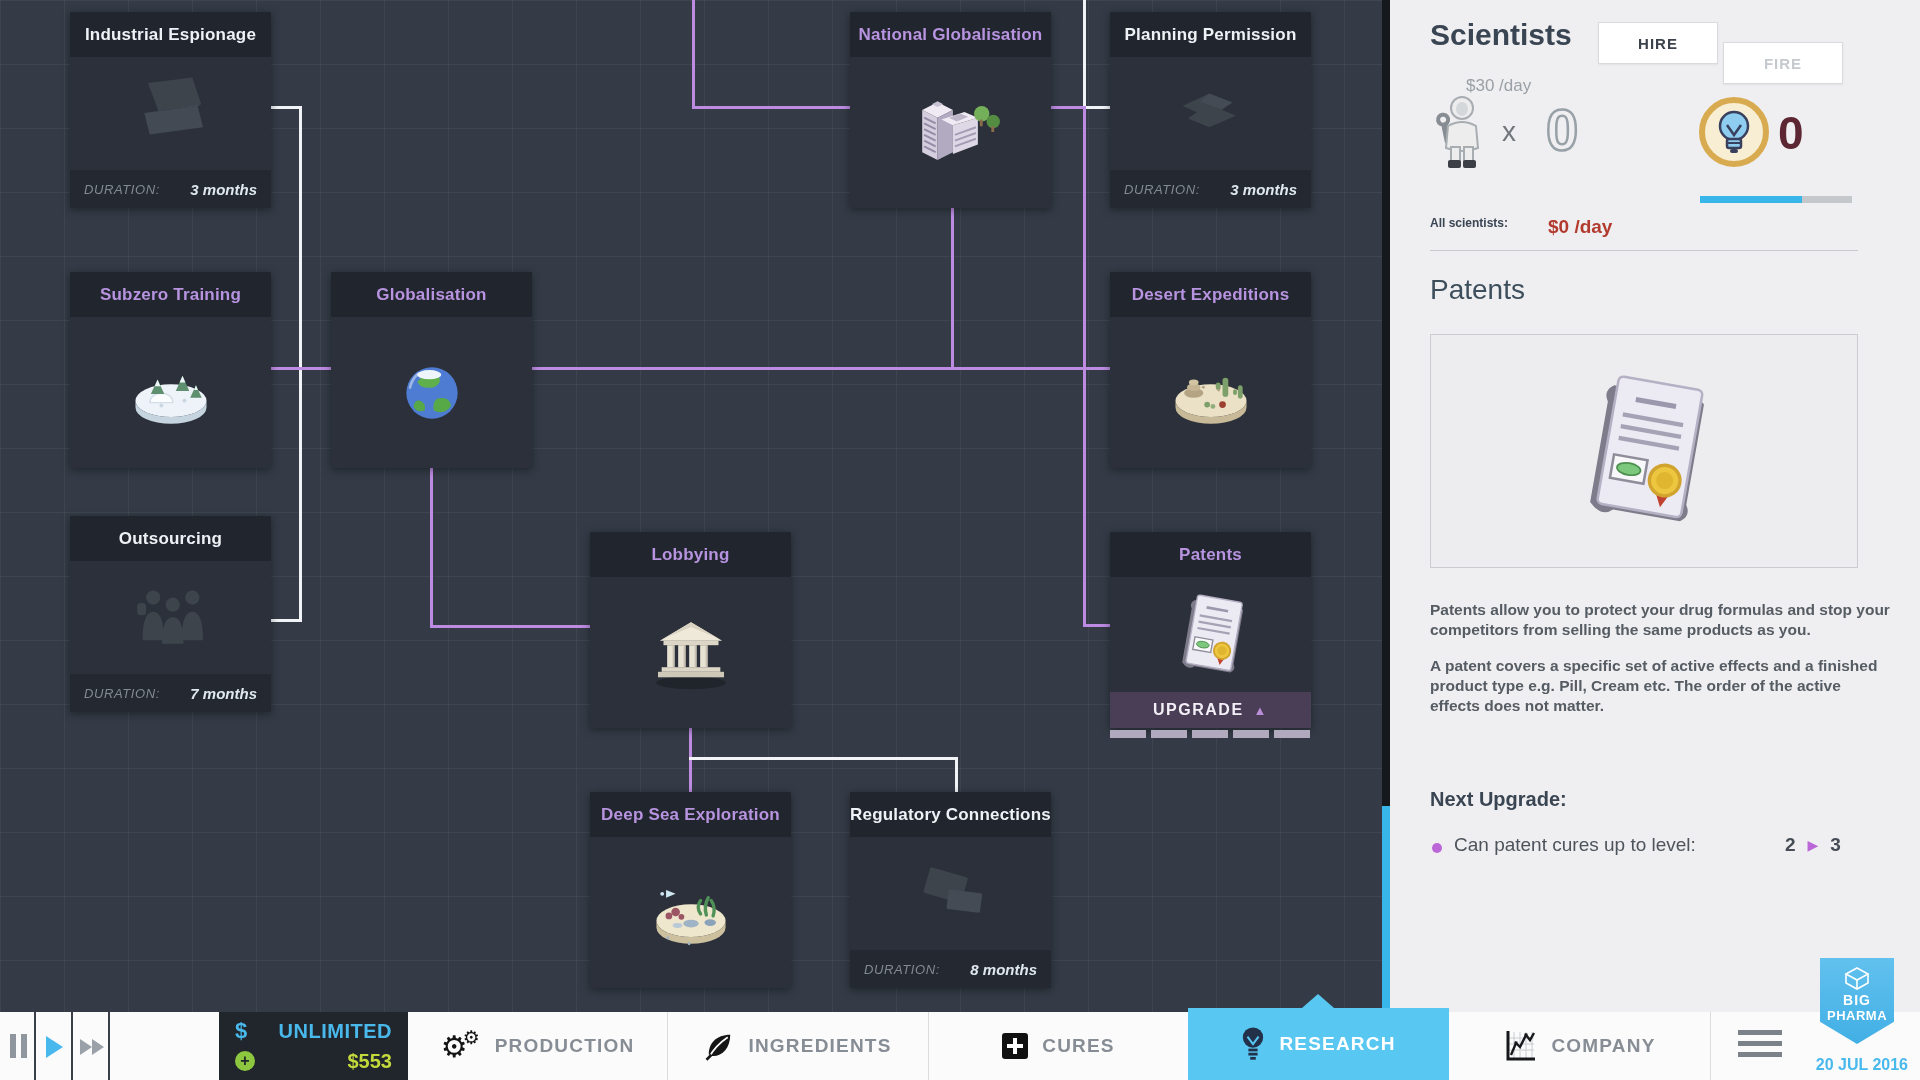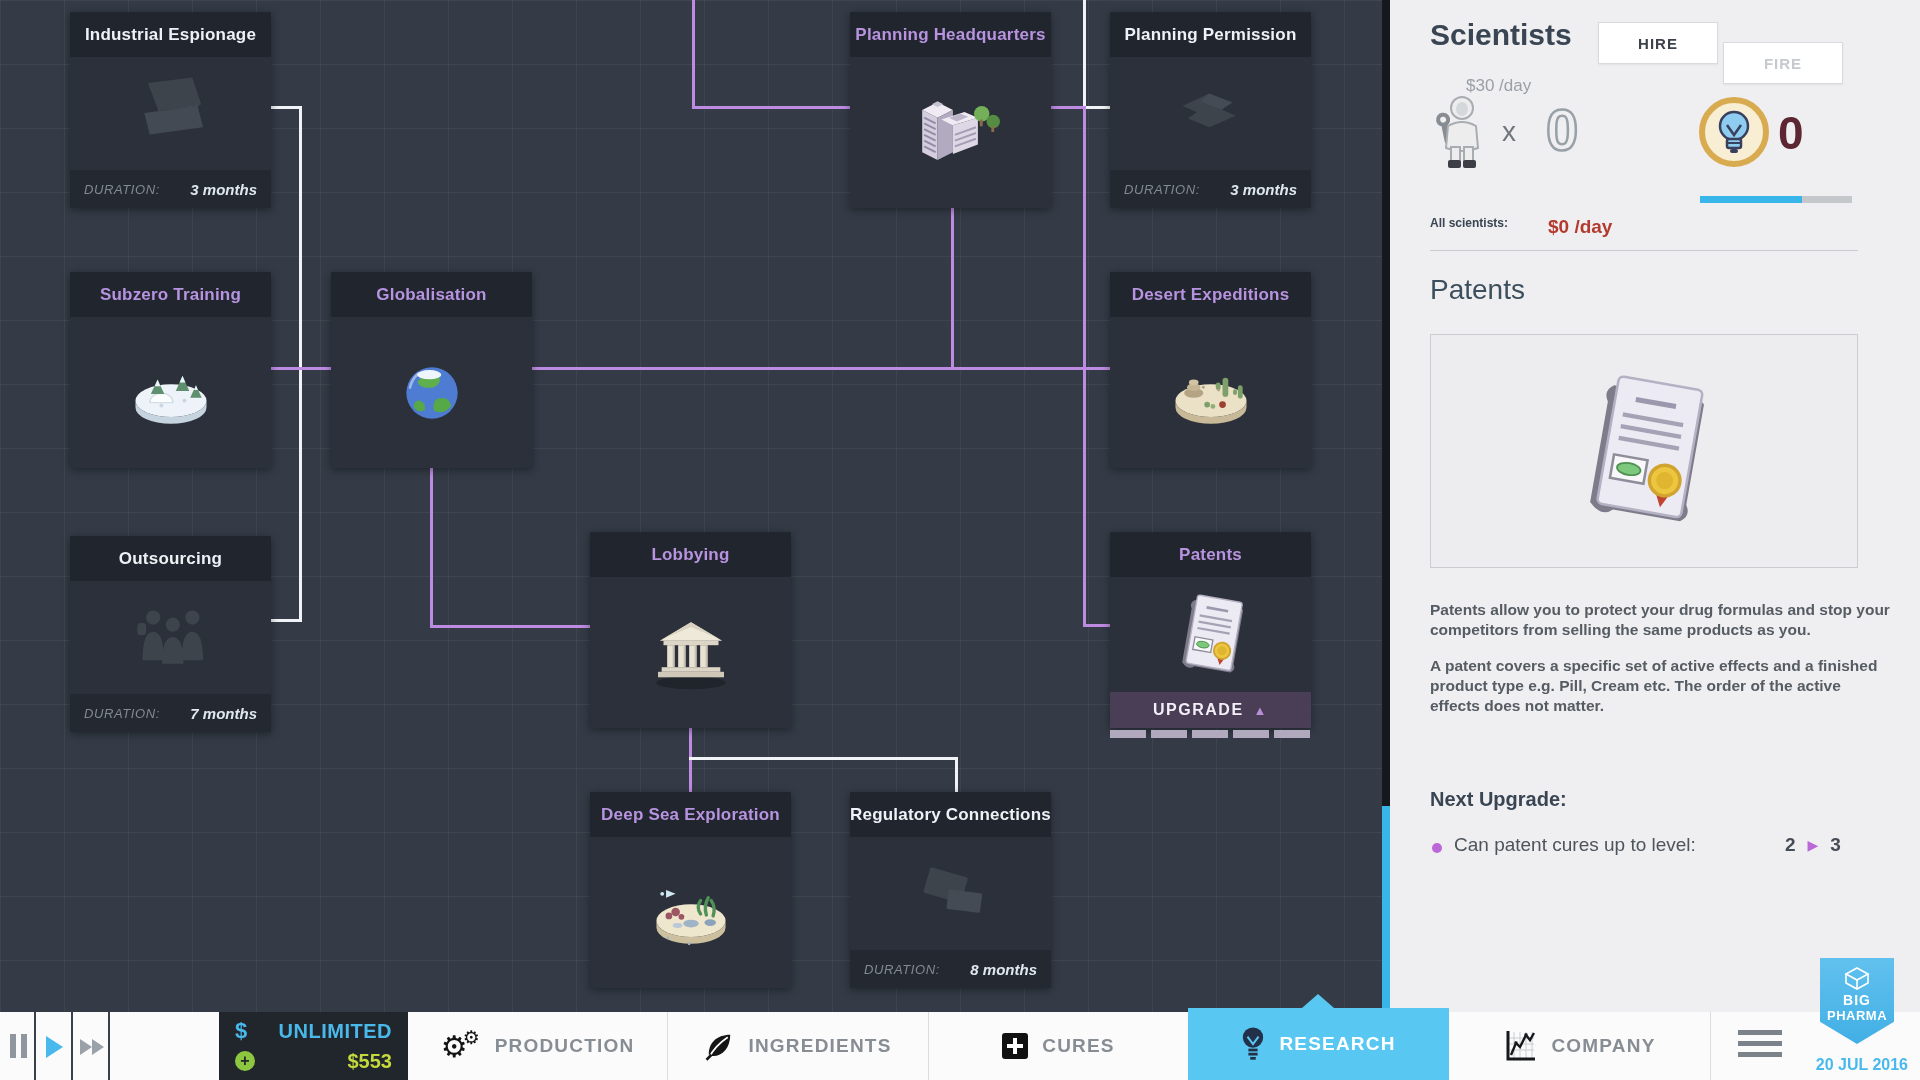--- a/index.html
+++ b/index.html
@@ -151,21 +151,21 @@
         </svg>
       </div>
       <div class="nfooter">
         <span class="dlabel">DURATION:</span>
         <span class="dvalue">3 months</span>
       </div>
     </div>
 
     <div class="node researched" style="left:850px;top:12px">
       <div class="ntitle">
-          <span>Planning Headquarters</span>
+          <span>National Globalisation</span>
         </div>
       <div class="nbody">
         <svg width="116" height="96" viewBox="0 0 120 100">
           <polygon points="30,26 46,18 62,26 46,34" fill="#efeaf3"></polygon>
           <polygon points="30,26 30,70 46,78 46,34" fill="#d4cede"></polygon>
           <polygon points="46,34 46,78 62,70 62,26" fill="#b2aac1"></polygon>
           <g stroke="#948ca6" stroke-width="2">
             <line x1="32" y1="34" x2="44" y2="40"></line>
               <line x1="32" y1="40" x2="44" y2="46"></line>
             <line x1="32" y1="46" x2="44" y2="52"></line>
@@ -266,21 +266,21 @@
           <circle cx="60" cy="50" r="28" fill="#4e7cd2"></circle>
           <path d="M44 38 q8 -11 23 -7 q5 9 -6 13 q-13 2 -17 -6z" fill="#5fb04c"></path>
           <path d="M66 56 q13 -3 15 8 q-8 11 -19 5 q-2 -9 4 -13z" fill="#57a847"></path>
           <path d="M45 58 q9 2 7 11 q-9 3 -12 -4 q0 -5 5 -7z" fill="#57a847"></path>
           <ellipse cx="57" cy="30" rx="13" ry="5" fill="#eef6fb"></ellipse>
           <path d="M36 44 a28 28 0 0 1 9 -15" stroke="rgba(255,255,255,.45)" fill="none" stroke-width="3" stroke-linecap="round"></path>
         </svg>
       </div>
     </div>
 
-    <div class="node locked" style="left:70px;top:536px">
+    <div class="node locked" style="left:70px;top:516px">
       <div class="ntitle">
           <span>Outsourcing</span>
         </div>
       <div class="nbody">
         <svg width="110" height="80" viewBox="0 0 120 90">
           <g fill="#3e444c">
             <circle cx="40" cy="22" r="8"></circle>
               <path d="M28 70 q0 -32 12 -32 q12 0 12 32 z"></path>
             <circle cx="62" cy="30" r="8"></circle>
               <path d="M50 74 q0 -30 12 -30 q12 0 12 30 z"></path>

